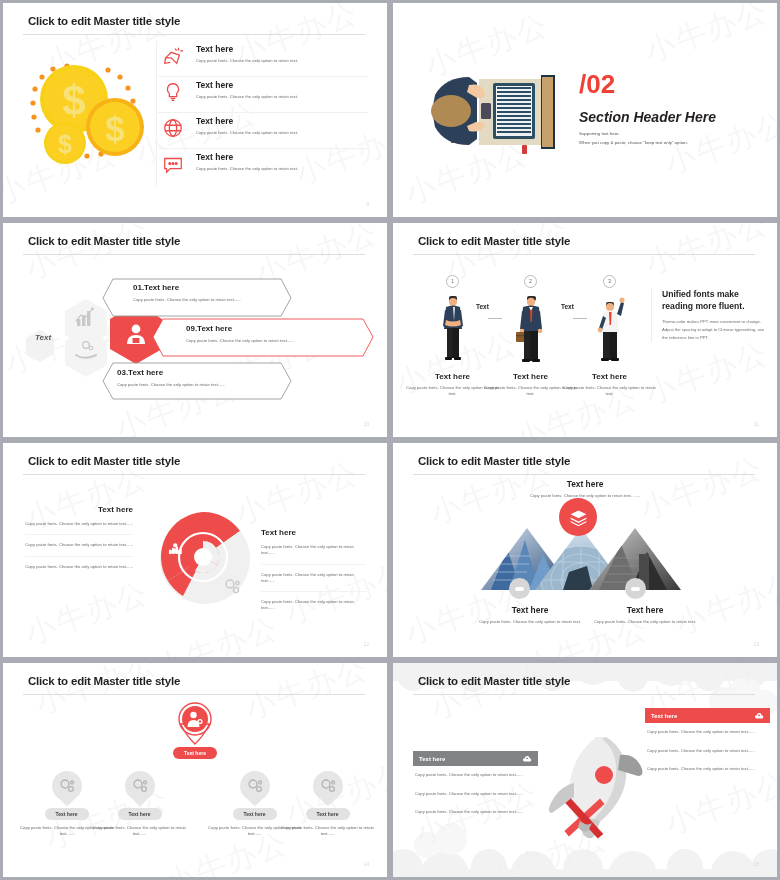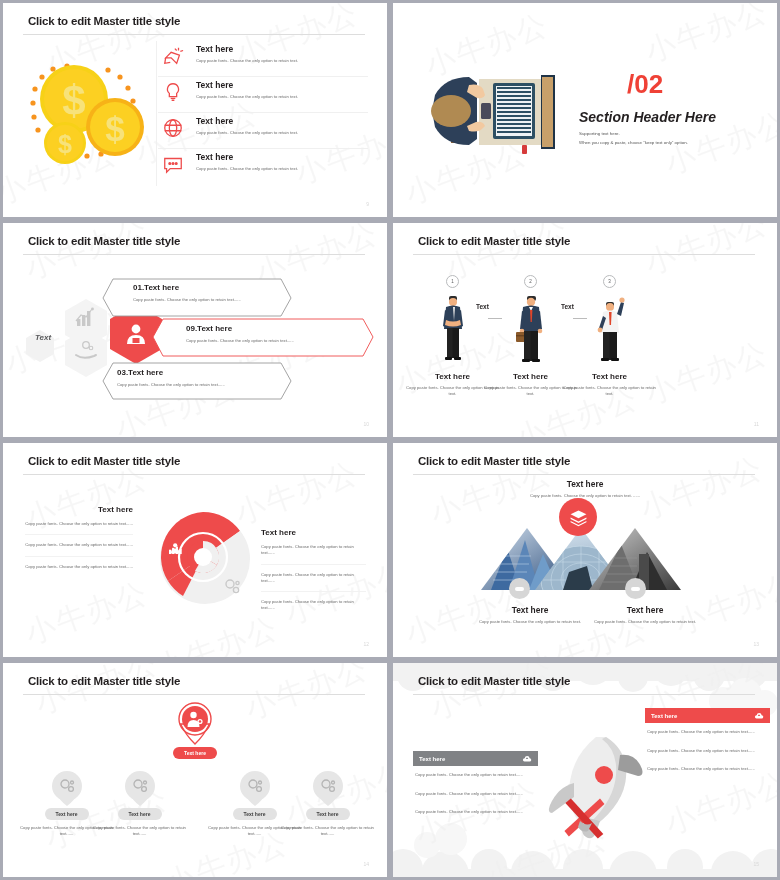--- a/index.html
+++ b/index.html
@@ -62,21 +62,21 @@
   .s1-row { position:relative; height:36px; border-bottom:1px solid #f0f0f0; padding-left:38px; padding-top:3px;}
   .s1-row:last-child{border-bottom:none;}
   .s1-ico { position:absolute; left:4px; top:4px; width:22px; height:22px; }
   .s1-h { font-size:8.5px; font-weight:bold; color:#231f20; }
   .s1-p { font-size:4.2px; color:#6c6c6c; margin-top:4px; line-height:1.4; }
   .s1-div { position:absolute; left:153px; top:38px; width:1px; height:145px; background:#f0f0f0; z-index:2;}
 
   
   .s2-art { position:absolute; left:30px; top:58px; width:150px; height:100px; z-index:3;}
   .s2-txt { position:absolute; left:186px; top:68px; width:180px; z-index:3;}
-  .s2-num { font-size:26px; font-weight:bold; color:#ef4136; line-height:1; font-family:"Liberation Sans", sans-serif;margin-left:48px;}
+  .s2-num { font-size:26px; font-weight:bold; color:#ef4136; line-height:1; font-family:"Liberation Sans", sans-serif;}
   .s2-head { font-size:14px; font-weight:bold; color:#231f20; margin-top:12px;font-style:italic;}
   .s2-sub { font-size:4.4px; color:#555; margin-top:5px; line-height:1.6;}
 
   
   .s3-wrap{position:absolute;inset:0;z-index:3;}
   .hexlbl{position:absolute;font-style:italic;font-weight:bold;font-size:8px;color:#58595b;}
   .s3-card{position:absolute;}
   .s3-ch{font-size:8px;font-weight:bold;color:#231f20;}
   .s3-cp{font-size:4.2px;color:#6c6c6c;margin-top:5px;}
 
@@ -393,20 +393,25 @@
         <circle cx="7" cy="36" r="2.4" fill="#f0b080"></circle>
         <rect x="10" y="38" width="14" height="28" fill="#1a1a1a"></rect>
         <rect x="10" y="38" width="6.5" height="28" fill="#222"></rect>
         <rect x="8" y="64" width="8" height="3" rx="1" fill="#111"></rect>
         <rect x="18" y="64" width="8" height="3" rx="1" fill="#111"></rect>
       </svg>
       <div class="s4-h" style="margin-top:10px">Text here</div>
       <div class="s4-p">Copy paste fonts. Choose the only option to retain text.</div>
     </div>
 
+    <div class="s4-right">
+      <div class="s4-rh">Unified fonts make reading more fluent.</div>
+      <div class="s4-rp" style="white-space:pre-line">Theme-color makes PPT more convenient to change.
+Adjust the spacing to adapt to Chinese typesetting, use the reference line in PPT.</div>
+    </div>
     <div class="pagenum">11</div>
   </div>
 
   <div class="slide">
     <div class="wm">
       <span style="left:20px;top:35px;">小牛办公</span>
       <span style="left:230px;top:30px;">小牛办公</span>
       <span style="left:280px;top:130px;">小牛办公</span>
       <span style="left:20px;top:150px;">小牛办公</span>
       <span style="left:150px;top:185px;">小牛办公</span>

